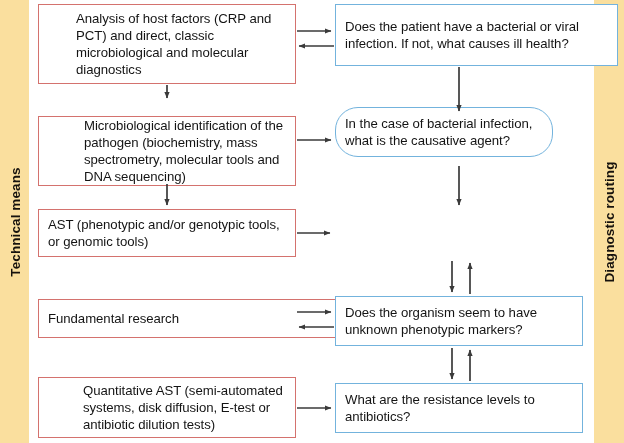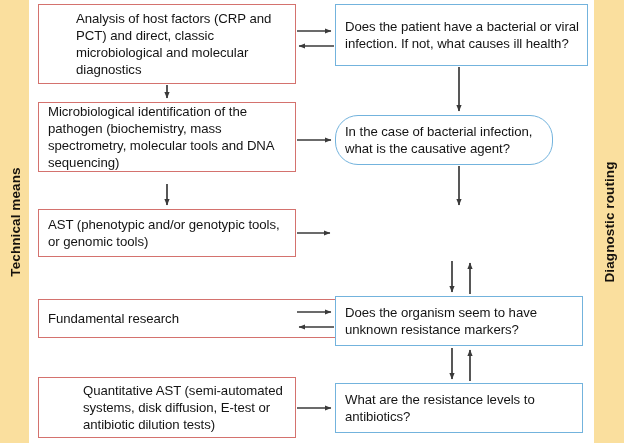--- a/index.html
+++ b/index.html
@@ -88,47 +88,47 @@
   </div>
 
   <div class="band band-right">
     <span class="band-label">Diagnostic routing</span>
   </div>
 
   <div class="box box-left" style="left:38px; top:4px; width:258px; height:80px;padding-left:28px;">
     <span class="box-text">Analysis of host factors (CRP and PCT) and direct, classic microbiological and molecular diagnostics</span>
   </div>
 
-  <div class="box box-left" style="left:38px; top:102px; width:258px; height:70px;">
+  <div class="box box-left" style="left:38px; top:116px; width:258px; height:70px;padding-left:36px;">
     <span class="box-text">Microbiological identification of the pathogen (biochemistry, mass spectrometry, molecular tools and DNA sequencing)</span>
   </div>
 
   <div class="box box-left" style="left:38px; top:209px; width:258px; height:48px;">
     <span class="box-text">AST (phenotypic and/or genotypic tools, or genomic tools)</span>
   </div>
 
   <div class="box box-left" style="left:38px; top:299px; width:300px; height:39px;text-align:right;">
     <span class="box-text">Fundamental research</span>
   </div>
 
   <div class="box box-left" style="left:38px; top:377px; width:258px; height:61px;padding-left:35px;">
     <span class="box-text">Quantitative AST (semi-automated systems, disk diffusion, E-test or antibiotic dilution tests)</span>
   </div>
 
-  <div class="box box-right" style="left:335px; top:4px; width:253px; height:62px;justify-content:center;">
+  <div class="box box-right" style="left:335px; top:4px; width:283px; height:62px;justify-content:center;">
     <span class="box-text">Does the patient have a bacterial or viral infection. If not, what causes ill health?</span>
   </div>
 
-  <div class="box box-right" style="left:335px; top:115px; width:218px; height:50px;border-radius:23px;">
+  <div class="box box-right" style="left:335px; top:107px; width:218px; height:50px;border-radius:23px;">
     <span class="box-text">In the case of bacterial infection, what is the causative agent?</span>
   </div>
 
 
   <div class="box box-right" style="left:335px; top:296px; width:248px; height:50px;">
-    <span class="box-text">Does the organism seem to have unknown resistance markers?</span>
+    <span class="box-text">Does the organism seem to have unknown phenotypic markers?</span>
   </div>
 
   <div class="box box-right" style="left:335px; top:383px; width:248px; height:50px;">
     <span class="box-text">What are the resistance levels to antibiotics?</span>
   </div>
 
   <svg id="wires" viewBox="0 0 624 443">
     <defs>
       <marker id="ah" markerWidth="7" markerHeight="7" refX="6.2" refY="3.1" orient="auto" markerUnits="userSpaceOnUse">
         <path d="M0,0.4 L6.6,3.1 L0,5.8 z" fill="#3a3a3a"></path>

